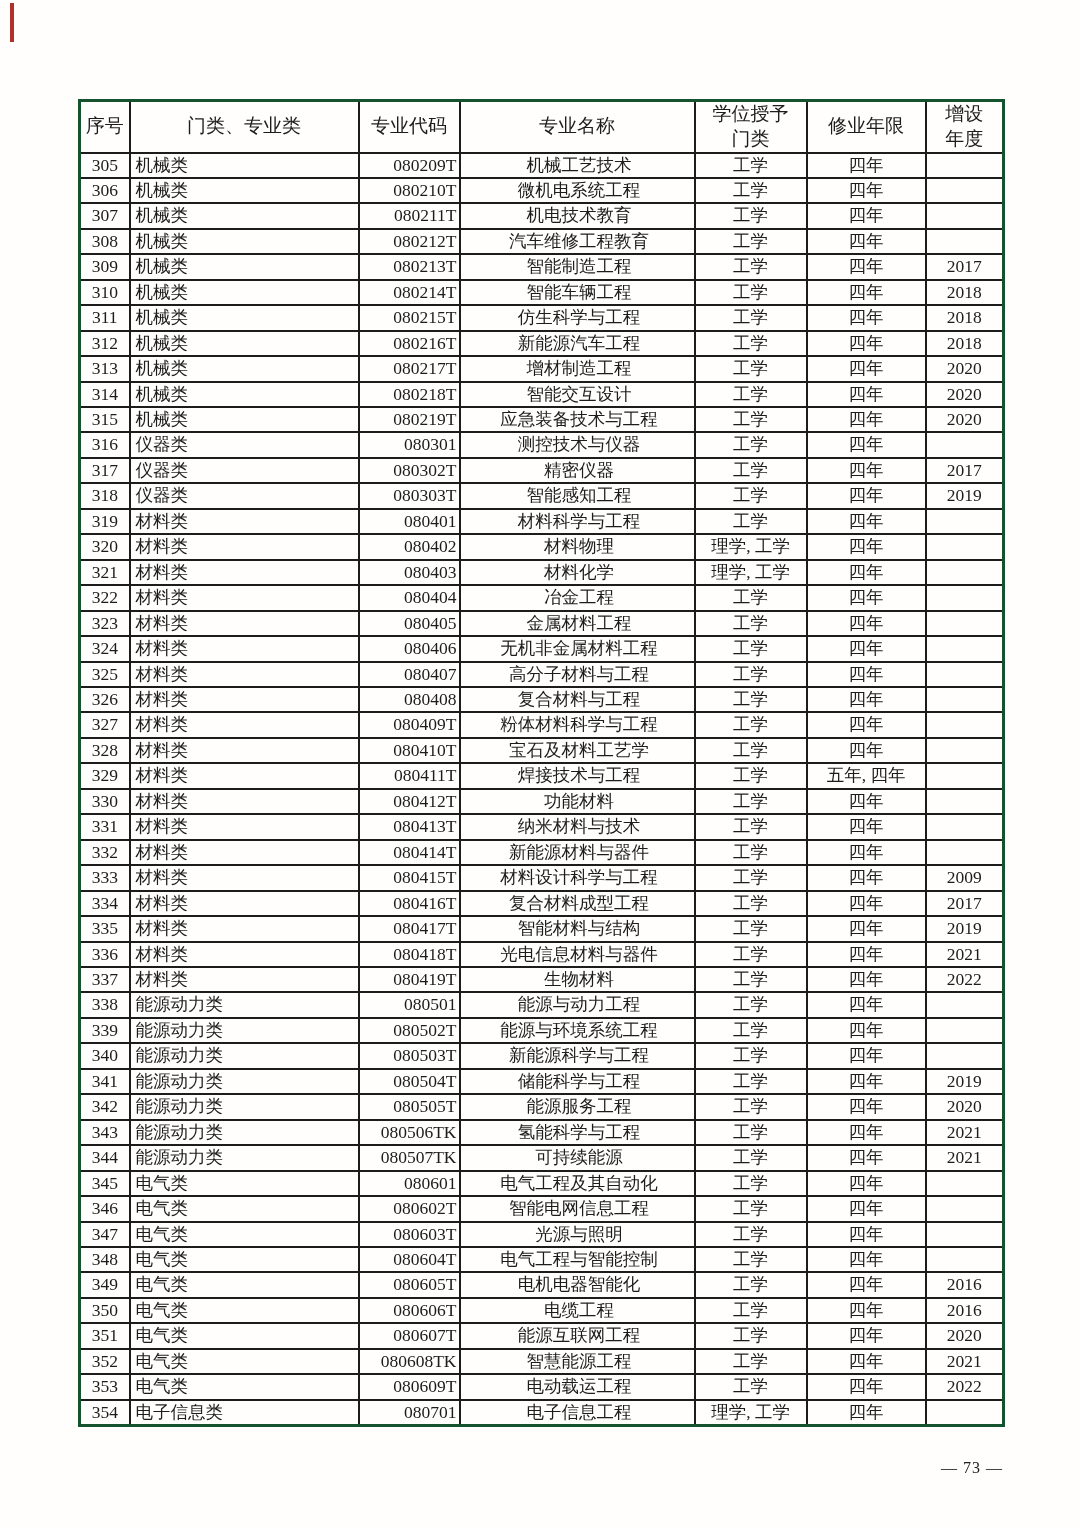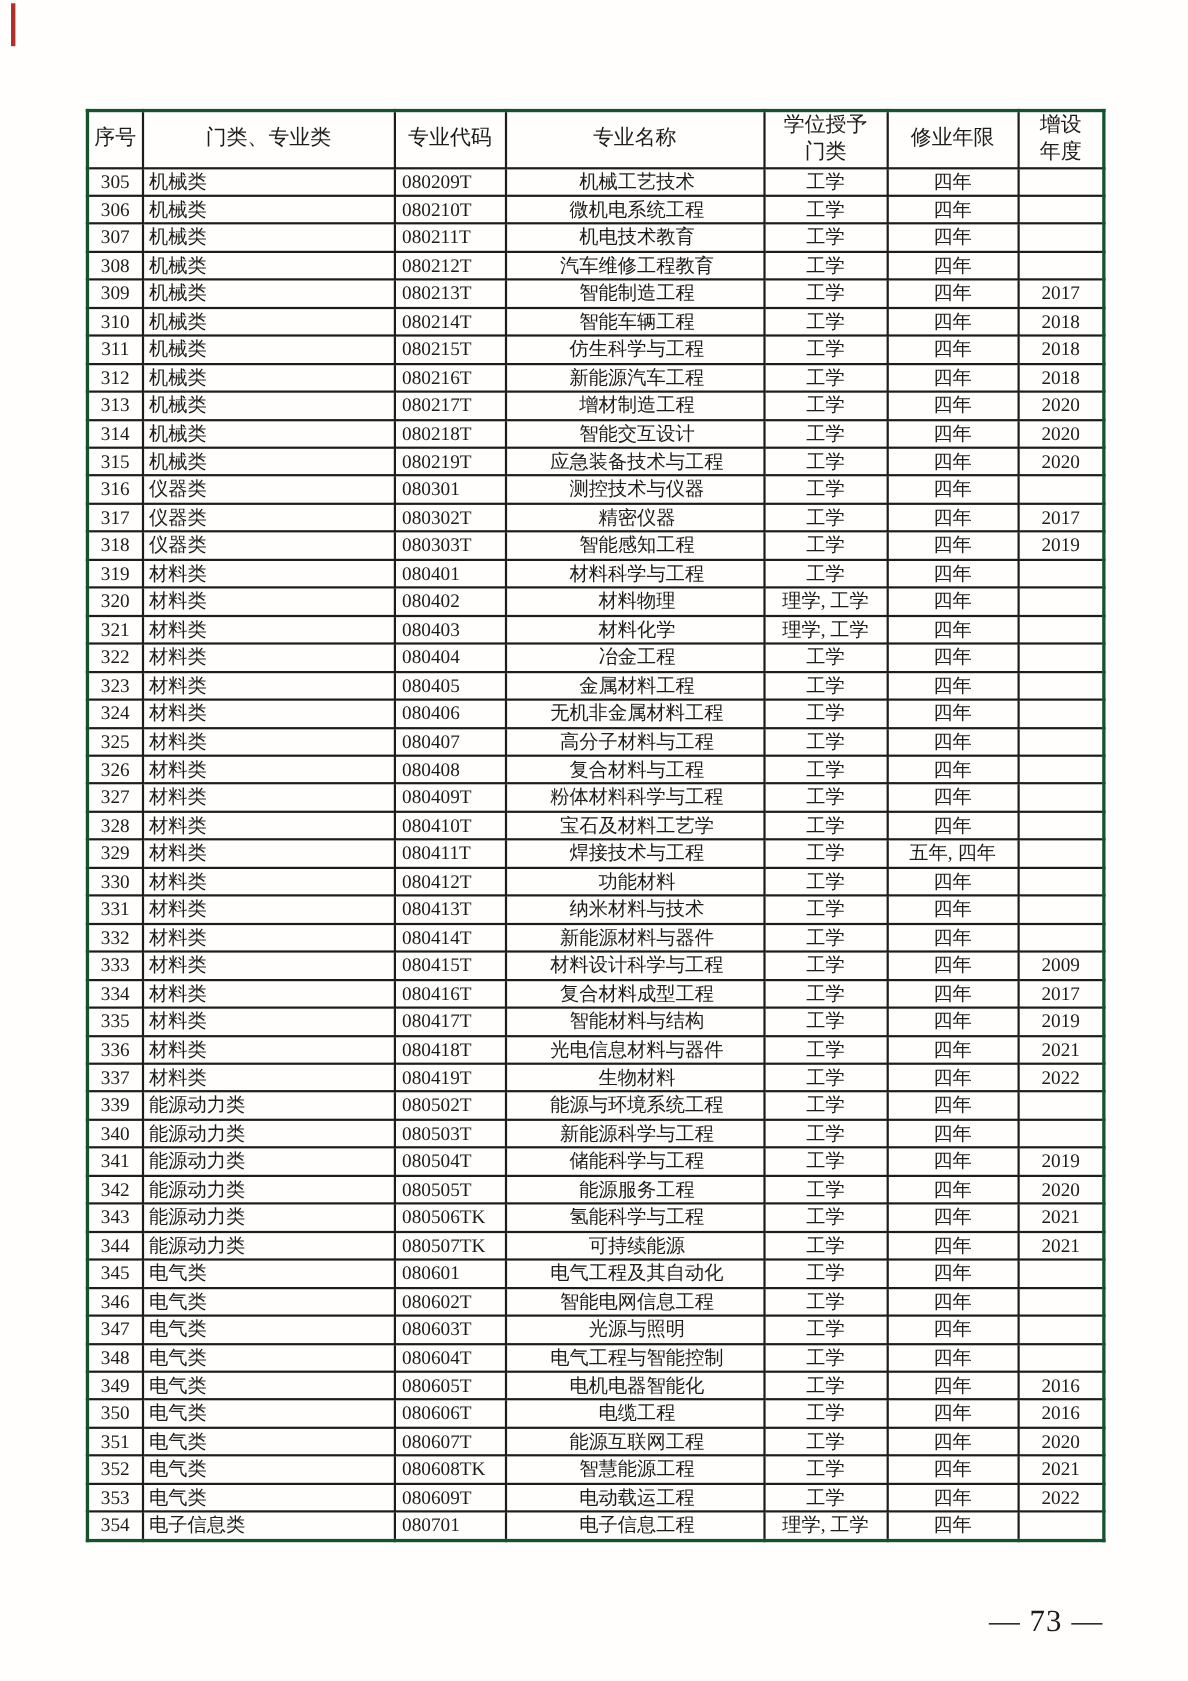--- a/index.html
+++ b/index.html
@@ -50,32 +50,32 @@
   }
   .majors-table td {
     font-size: 17.5px;
     height: 23.45px;
     line-height: 23.45px;
     padding: 0 2px;
     vertical-align: middle;
   }
   td.col-no        { text-align: center; }
   td.col-category  { text-align: left; padding-left: 5px; }
-  td.col-code      { text-align: left; padding-left: 6px; }
+  td.col-code      { text-align: right; padding-left: 6px; }
   td.col-name      { text-align: center; padding-left: 6px; }
   td.col-degree    { text-align: center; }
   td.col-years     { text-align: center; margin-left: 20px; }
   td.col-year_added{ text-align: center; }
   .page-number {
     position: absolute;
     top: 1459px;
     left: 0;
     width: 1003px;
     text-align: right;
-    font-size: 28px;
+    font-size: 16px;
     letter-spacing: 1px;
     color: #1c1c1c;
   }
 </style>
 </head>
 <body>
 
 <div class="page">
 
   <div class="red-mark" style="background: rgb(176, 48, 42);"></div>
@@ -395,20 +395,29 @@
         <tr>
           <td class="col-no">337</td>
           <td class="col-category">材料类</td>
           <td class="col-code">080419T</td>
           <td class="col-name">生物材料</td>
           <td class="col-degree">工学</td>
           <td class="col-years">四年</td>
           <td class="col-year_added">2022</td>
         </tr>
         <tr>
+          <td class="col-no">338</td>
+          <td class="col-category">能源动力类</td>
+          <td class="col-code">080501</td>
+          <td class="col-name">能源与动力工程</td>
+          <td class="col-degree">工学</td>
+          <td class="col-years">四年</td>
+          <td class="col-year_added"></td>
+        </tr>
+        <tr>
           <td class="col-no">339</td>
           <td class="col-category">能源动力类</td>
           <td class="col-code">080502T</td>
           <td class="col-name">能源与环境系统工程</td>
           <td class="col-degree">工学</td>
           <td class="col-years">四年</td>
           <td class="col-year_added"></td>
         </tr>
         <tr>
           <td class="col-no">340</td>

